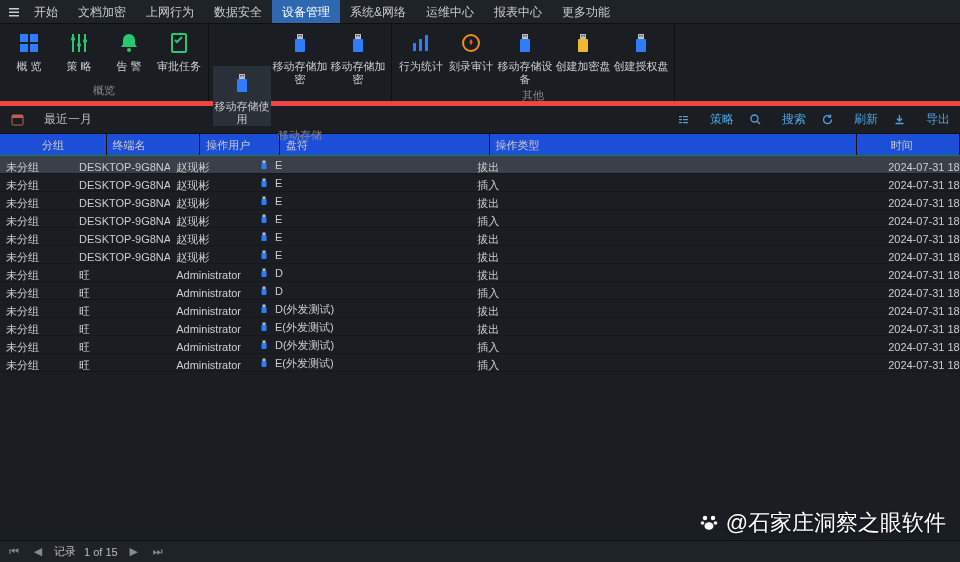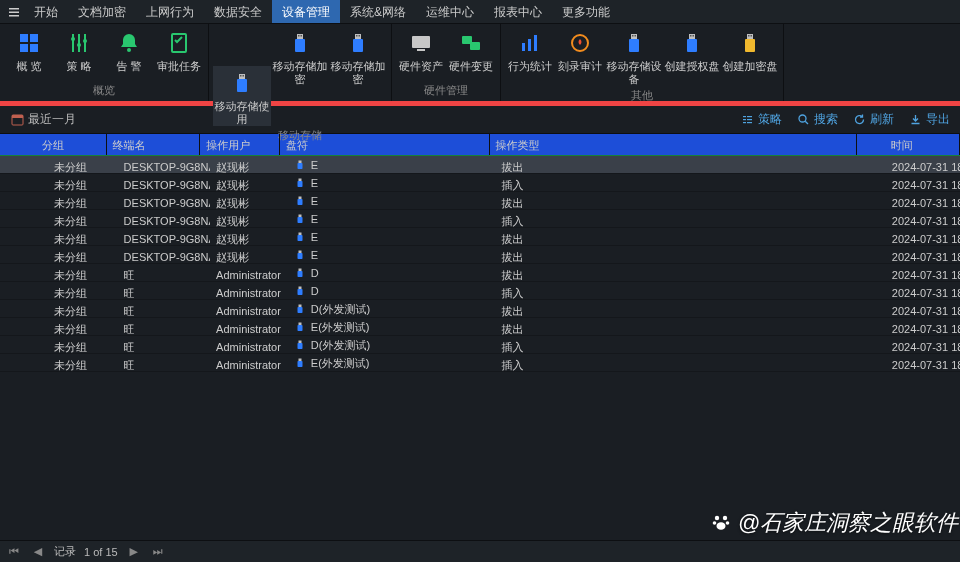--- a/index.html
+++ b/index.html
@@ -42,36 +42,36 @@
 .ribbon-label { font-size: 11px; color: #ccc; text-align: center; line-height: 1.2; }
 .ribbon-group-label {
   font-size: 11px; color: #888; padding: 2px 0 3px; text-align: center; width: 100%;
 }
 .toolbar2 {
   display: flex; align-items: center; justify-content: space-between;
   height: 28px; padding: 0 10px; background: #1a1e23;
   border-bottom: 1px solid #0d0f12;
 }
 .tb-left, .tb-right { display: flex; align-items: center; gap: 14px; }
-.tb-item { display: flex; align-items: center; gap: 4px; color: #bbb; }
+.tb-item { display: flex; align-items: center; gap: 20px; color: #bbb; }
 .tb-item.link { color: #4fa3e0; }
 .tb-icon { width: 14px; height: 14px; display: inline-flex; align-items: center; justify-content: center; }
 .table-header {
   display: flex; height: 22px; background: #1d4ed8;
   border-bottom: 1px solid #15803d;
   padding-left: 36px;
 }
 .th, .td {
   padding: 0 6px; line-height: 22px; white-space: nowrap; overflow: hidden;
   border-right: 1px solid #0d0f12;
 }
 .th { color: #ccc; font-size: 11px; }
 .table-body .tr {
   display: flex; height: 18px; line-height: 18px;
-  border-bottom: 1px solid #14171b; font-size: 11px; color: #ccc; padding-left: 48px;
+  border-bottom: 1px solid #14171b; font-size: 11px; color: #ccc;
 }
 .tr.selected { background: #3a4049; }
 .td { border-right: none; }
 .col-group { width: 75px; }
 .col-term { width: 100px; }
 .col-user { width: 85px; }
 .col-disk { width: 225px; display: flex; align-items: center; gap: 6px; }
 .col-op { width: 395px; }
 .col-time { width: 80px; text-align: left; margin-left: 28px; }
 .usb-mini {
@@ -81,25 +81,24 @@
   position: absolute; bottom: 0; left: 0; right: 0; height: 22px;
   background: #1e2328; border-top: 1px solid #0d0f12;
   display: flex; align-items: center; padding: 0 6px; gap: 8px;
   font-size: 11px; color: #bbb;
 }
 .nav-btn {
   width: 16px; height: 16px; display: inline-flex; align-items: center; justify-content: center;
   color: #888;
 }
 .watermark {
-  position: absolute; right: 2px; bottom: 24px;
+  position: absolute; right: 14px; bottom: 24px;
   color: #fff; font-size: 22px; font-weight: 500;
   display: flex; align-items: center; gap: 6px;
   text-shadow: 0 1px 3px rgba(0,0,0,.6);
-  font-style: italic;
 }
 .watermark .paw { font-size: 20px; }
 svg { display: block; }
 </style>
 </head>
 <body>
 
 <div class="menubar">
   <span class="menu-icon">
     <svg width="14" height="14" viewBox="0 0 14 14">
@@ -205,43 +204,20 @@
           <div class="ribbon-label">移动存储加密</div>
         </div>
       </div>
       <div class="ribbon-group-label">移动存储</div>
     </div>
     <div class="ribbon-group">
       <div class="ribbon-row">
         <div class="ribbon-btn">
           <div class="ribbon-icon">
             <svg width="24" height="24" viewBox="0 0 24 24">
-              <rect x="3" y="5" width="18" height="12" rx="1" fill="#c7c7c7"></rect>
-              <rect x="8" y="18" width="8" height="2" fill="#c7c7c7"></rect>
-            </svg>
-          </div>
-          <div class="ribbon-label">硬件资产</div>
-        </div>
-        <div class="ribbon-btn">
-          <div class="ribbon-icon">
-            <svg width="24" height="24" viewBox="0 0 24 24">
-              <rect x="3" y="5" width="10" height="8" rx="1" fill="#29c76f"></rect>
-              <rect x="11" y="11" width="10" height="8" rx="1" fill="#29c76f"></rect>
-            </svg>
-          </div>
-          <div class="ribbon-label">硬件变更</div>
-        </div>
-      </div>
-      <div class="ribbon-group-label">硬件管理</div>
-    </div>
-    <div class="ribbon-group">
-      <div class="ribbon-row">
-        <div class="ribbon-btn">
-          <div class="ribbon-icon">
-            <svg width="24" height="24" viewBox="0 0 24 24">
               <rect x="4" y="12" width="3" height="8" fill="#2e7dff"></rect>
               <rect x="10" y="8" width="3" height="12" fill="#2e7dff"></rect>
               <rect x="16" y="4" width="3" height="16" fill="#2e7dff"></rect>
             </svg>
           </div>
           <div class="ribbon-label">行为统计</div>
         </div>
         <div class="ribbon-btn">
           <div class="ribbon-icon">
             <svg width="24" height="24" viewBox="0 0 24 24">
@@ -259,37 +235,37 @@
               <rect x="10" y="4" width="1.5" height="1.5" fill="#555"></rect>
               <rect x="12.5" y="4" width="1.5" height="1.5" fill="#555"></rect>
             </svg>
           </div>
           <div class="ribbon-label">移动存储设备</div>
         </div>
         <div class="ribbon-btn wide">
           <div class="ribbon-icon">
             <svg width="24" height="24" viewBox="0 0 24 24">
               <rect x="9" y="3" width="6" height="5" fill="#bfbfbf"></rect>
+              <rect x="7" y="8" width="10" height="13" rx="1" fill="#f0b82e"></rect>
+              <rect x="10" y="4" width="1.5" height="1.5" fill="#555"></rect>
+              <rect x="12.5" y="4" width="1.5" height="1.5" fill="#555"></rect>
+            </svg>
+          </div>
+          <div class="ribbon-label">创建加密盘</div>
+        </div>
+        <div class="ribbon-btn wide">
+          <div class="ribbon-icon">
+            <svg width="24" height="24" viewBox="0 0 24 24">
+              <rect x="9" y="3" width="6" height="5" fill="#bfbfbf"></rect>
               <rect x="7" y="8" width="10" height="13" rx="1" fill="#2e7dff"></rect>
               <rect x="10" y="4" width="1.5" height="1.5" fill="#555"></rect>
               <rect x="12.5" y="4" width="1.5" height="1.5" fill="#555"></rect>
             </svg>
           </div>
           <div class="ribbon-label">创建授权盘</div>
-        </div>
-        <div class="ribbon-btn wide">
-          <div class="ribbon-icon">
-            <svg width="24" height="24" viewBox="0 0 24 24">
-              <rect x="9" y="3" width="6" height="5" fill="#bfbfbf"></rect>
-              <rect x="7" y="8" width="10" height="13" rx="1" fill="#f0b82e"></rect>
-              <rect x="10" y="4" width="1.5" height="1.5" fill="#555"></rect>
-              <rect x="12.5" y="4" width="1.5" height="1.5" fill="#555"></rect>
-            </svg>
-          </div>
-          <div class="ribbon-label">创建加密盘</div>
         </div>
       </div>
       <div class="ribbon-group-label">其他</div>
     </div>
   </div>
 
 <div class="toolbar2">
   <div class="tb-left">
     <div class="tb-item">
       <span class="tb-icon">

